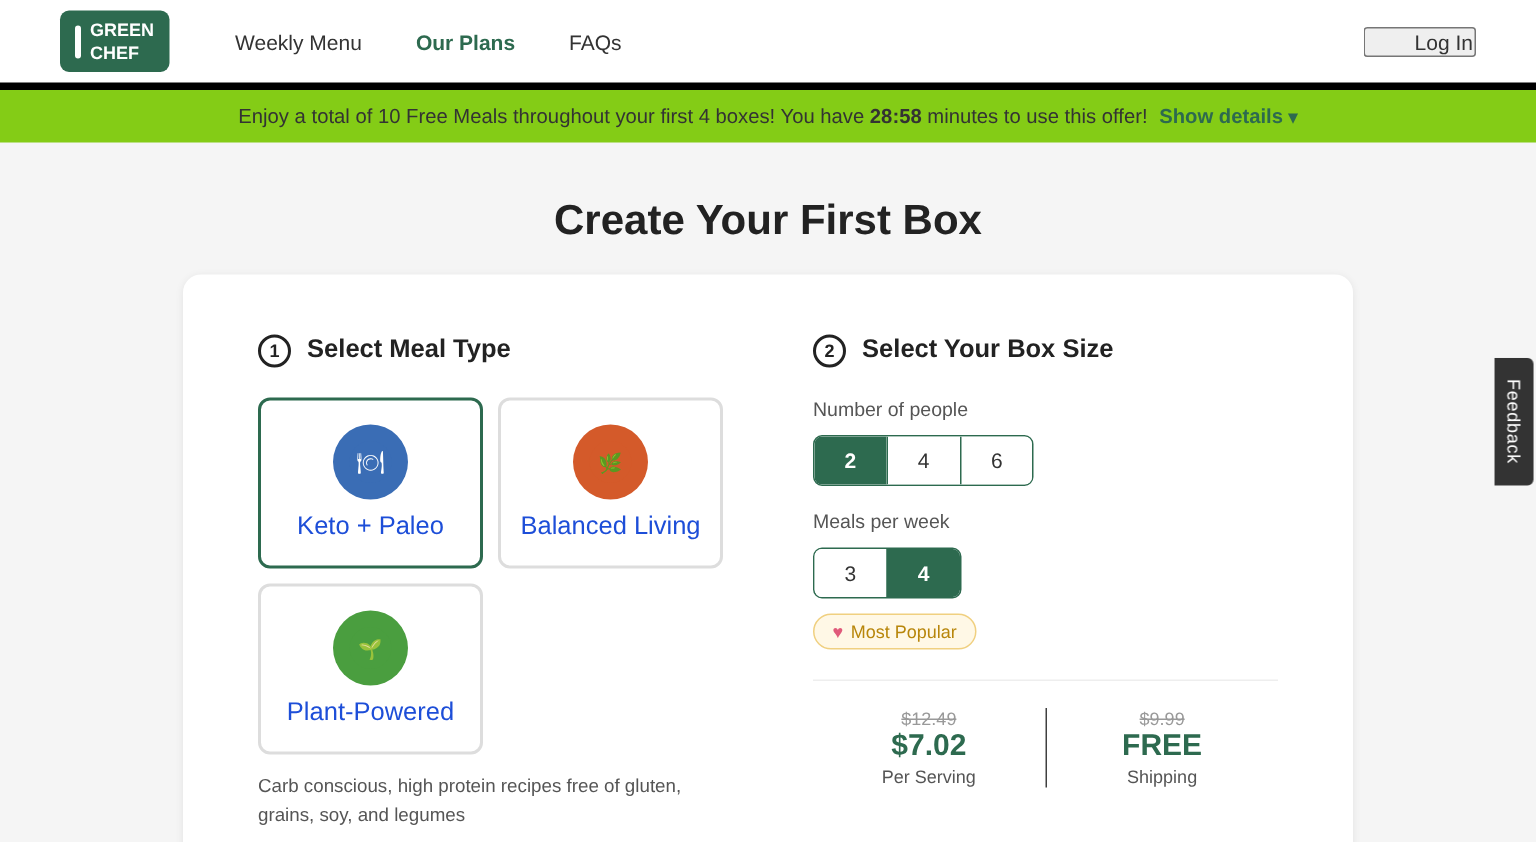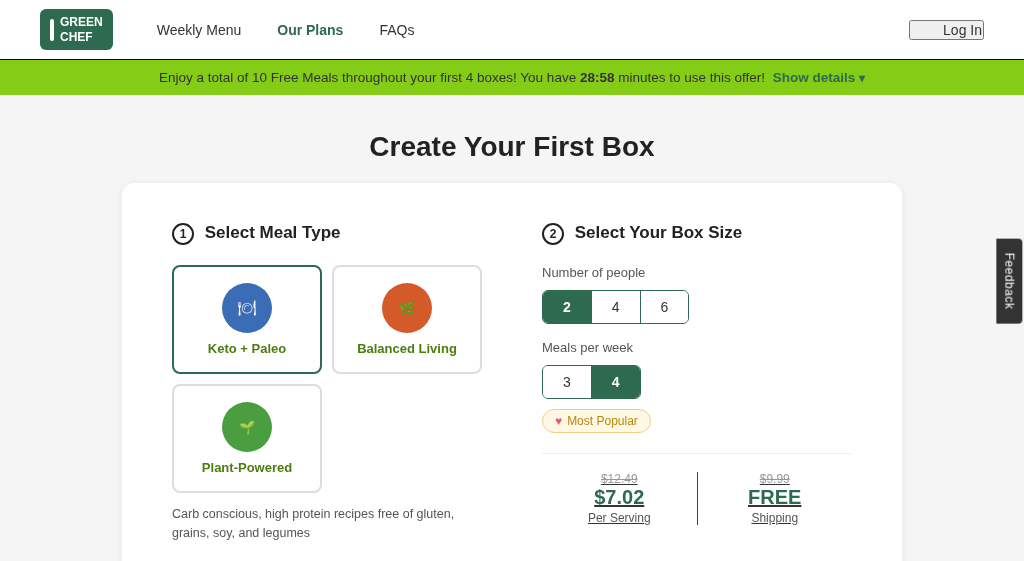--- a/index.html
+++ b/index.html
@@ -1,21 +1,21 @@
 <!DOCTYPE html>
 <html><head>
   <meta charset="utf-8">
   <style>
     * { box-sizing: border-box; margin: 0; padding: 0; }
     body { font-family: -apple-system, BlinkMacSystemFont, 'Segoe UI', sans-serif; background: #f5f5f5; color: #333; }
 
     
     .header {
       background: #fff;
-      border-bottom: 1px solid #000000;
+      border-bottom: 5px solid #000000;
       display: flex;
       align-items: center;
       justify-content: space-between;
       padding: 0 40px;
       height: 60px;
     }
     .header-left { display: flex; align-items: center; gap: 32px; }
     .logo {
       display: flex; align-items: center; gap: 6px;
       background: #2d6a4f; border-radius: 6px; padding: 6px 10px;
@@ -64,21 +64,21 @@
       font-size: 12px; font-weight: 700; margin-right: 6px;
     }
 
     .meal-grid { display: grid; grid-template-columns: 1fr 1fr; gap: 10px; margin-bottom: 12px; }
     .meal-card {
       border: 2px solid #ddd; border-radius: 8px; padding: 16px 12px;
       text-align: center; cursor: pointer; background: #fff;
       display: flex; flex-direction: column; align-items: center; gap: 8px;
     }
     .meal-card.selected { border-color: #2d6a4f; border-width: 2px; }
-    .meal-card-label { font-size: 13px; font-weight: 700; color: #4d7c0f; }
+    .meal-card-label { font-size: 17px; font-weight: 400; color: #1d4ed8; }
     .meal-card-single { grid-column: 1; display: flex; flex-direction: column; align-items: center; }
 
     
     .icon-circle {
       width: 50px; height: 50px; border-radius: 50%;
       display: flex; align-items: center; justify-content: center;
       font-size: 22px;
     }
     .icon-blue { background: #3a6db5; }
     .icon-orange { background: #d45a2a; }
@@ -100,21 +100,21 @@
     .btn-option.selected { background: #2d6a4f; color: #fff; font-weight: 600; }
     .btn-option + .btn-option { border-left: 1.5px solid #2d6a4f; }
 
     .popular-badge {
       display: inline-flex; align-items: center; gap: 5px;
       background: #fff8e6; border: 1px solid #f0d080; border-radius: 20px;
       padding: 4px 12px; font-size: 12px; color: #b8860b; margin-top: 10px;
     }
     .heart { color: #e05a7a; }
 
-    .pricing-row { display: flex; gap: 0; margin-top: 20px; border-top: 1px solid #eee; padding-top: 18px; text-decoration: underline; }
+    .pricing-row { display: flex; gap: 0; margin-top: 20px; border-top: 1px solid #eee; padding-top: 18px; }
     .price-block { flex: 1; text-align: center; }
     .price-block + .price-block { border-left: 1px solid #404040; }
     .price-original { font-size: 12px; color: #999; text-decoration: line-through; }
     .price-main { font-size: 20px; font-weight: 700; color: #2d6a4f; }
     .price-main.free { color: #2d6a4f; }
     .price-label { font-size: 12px; color: #555; margin-top: 2px; }
 
     
     .feedback-tab {
       position: fixed; right: -28px; top: 50%; transform: translateY(-50%) rotate(90deg);

